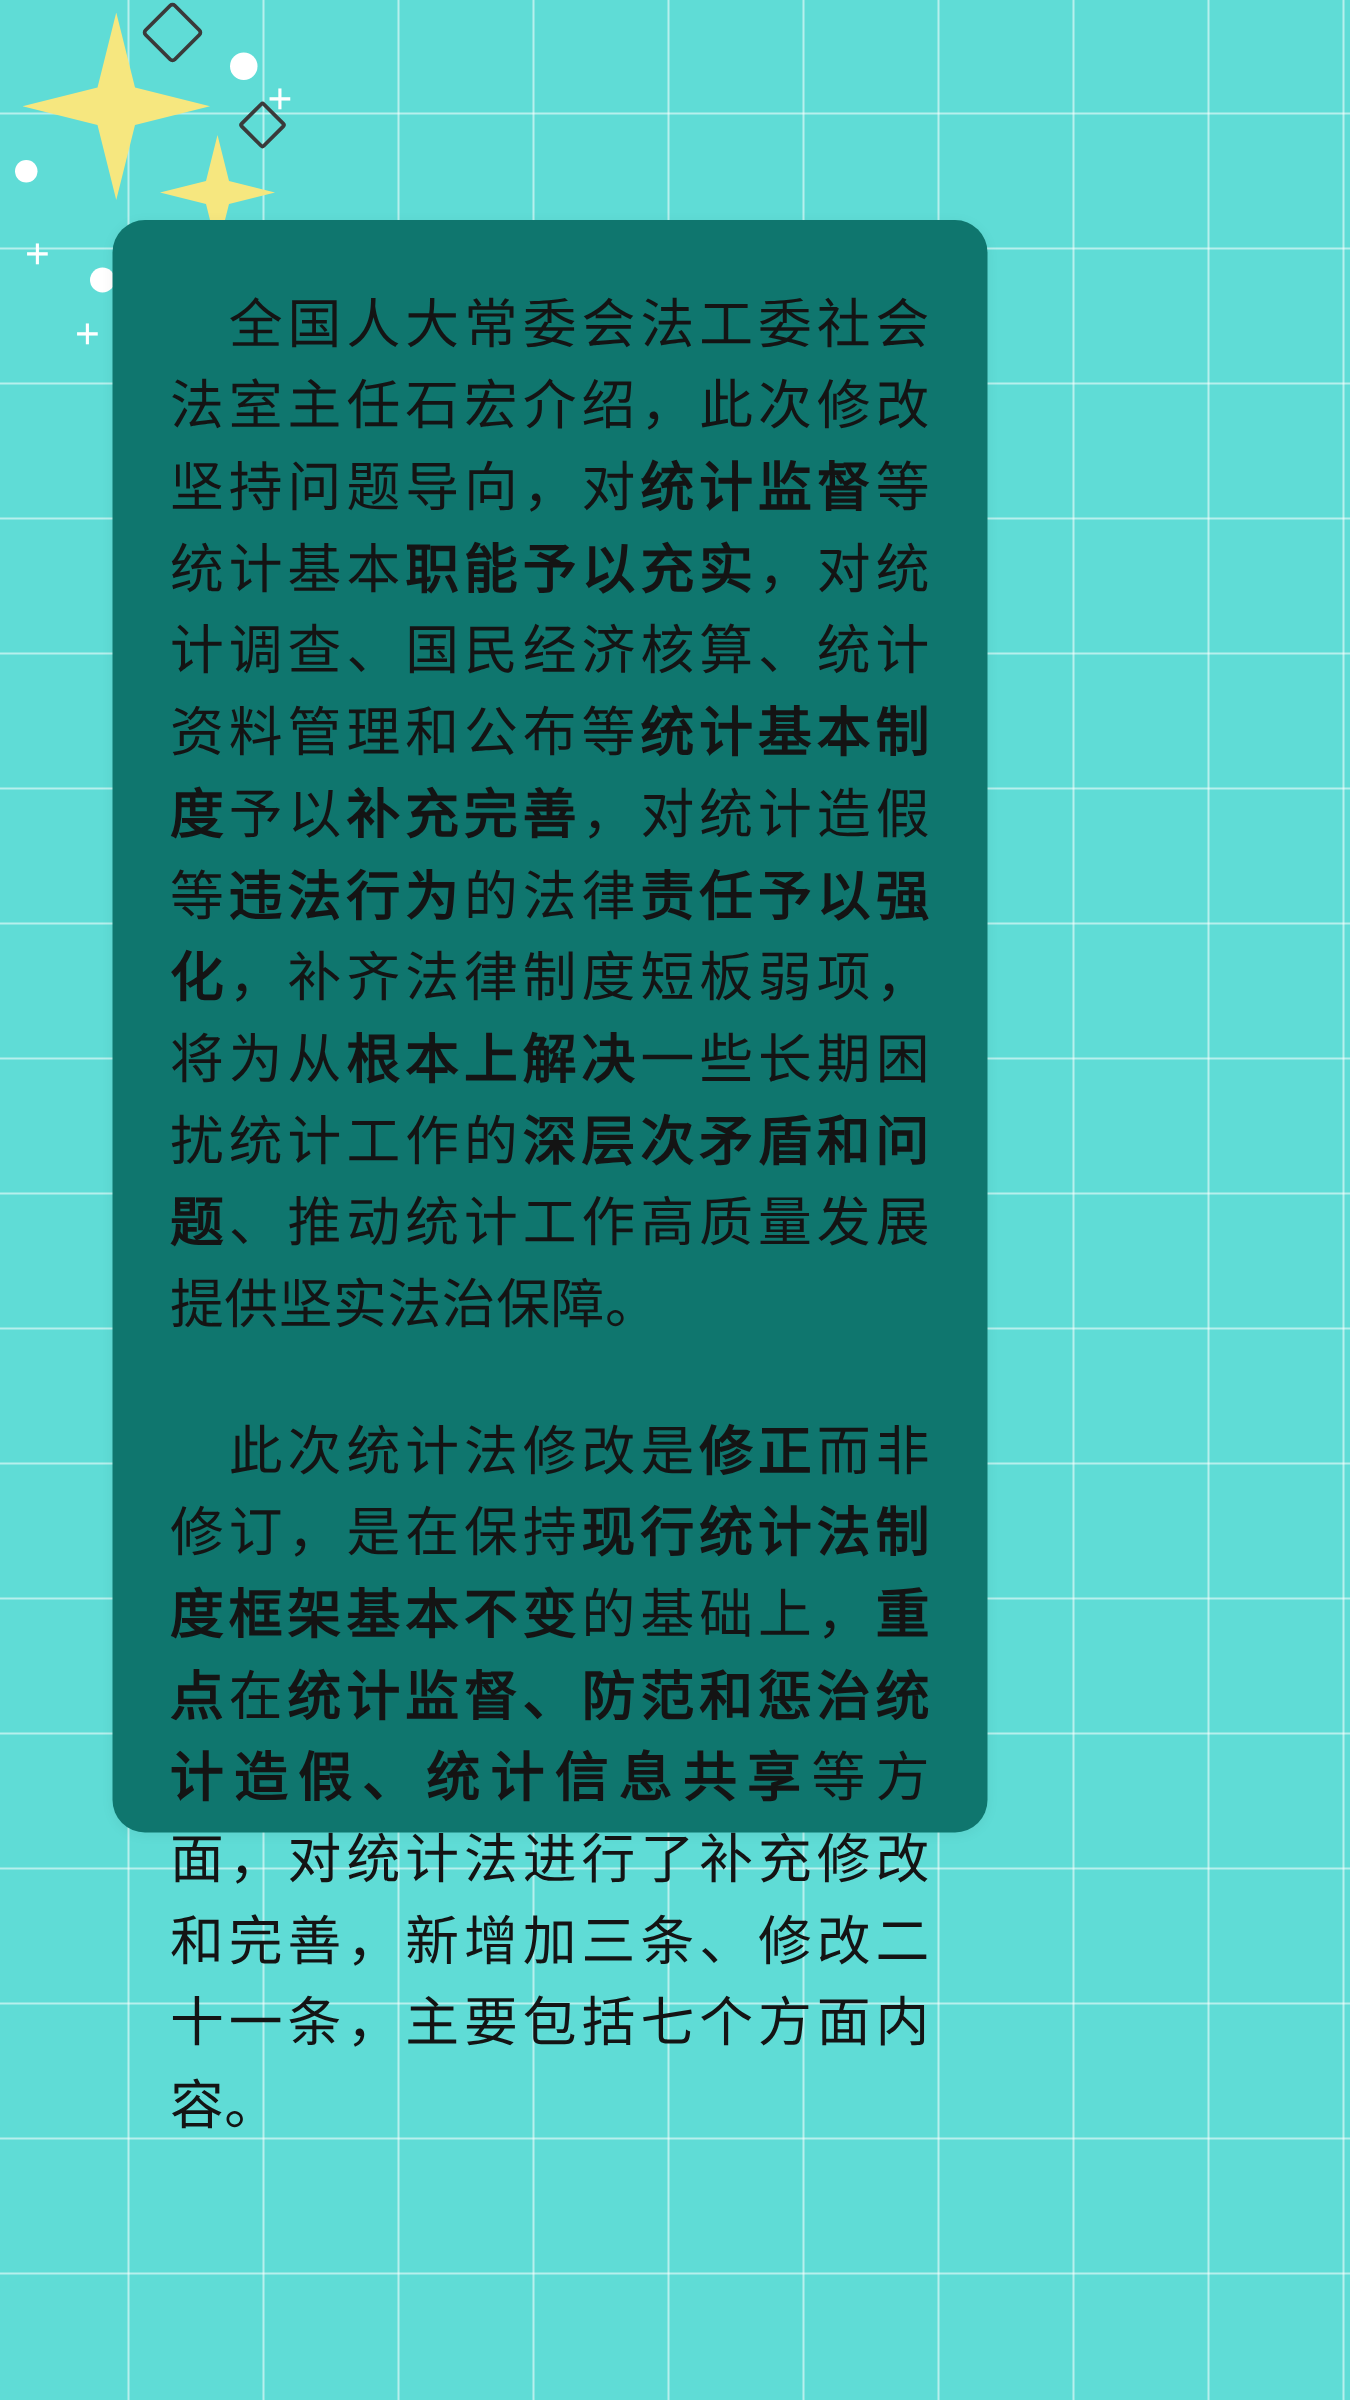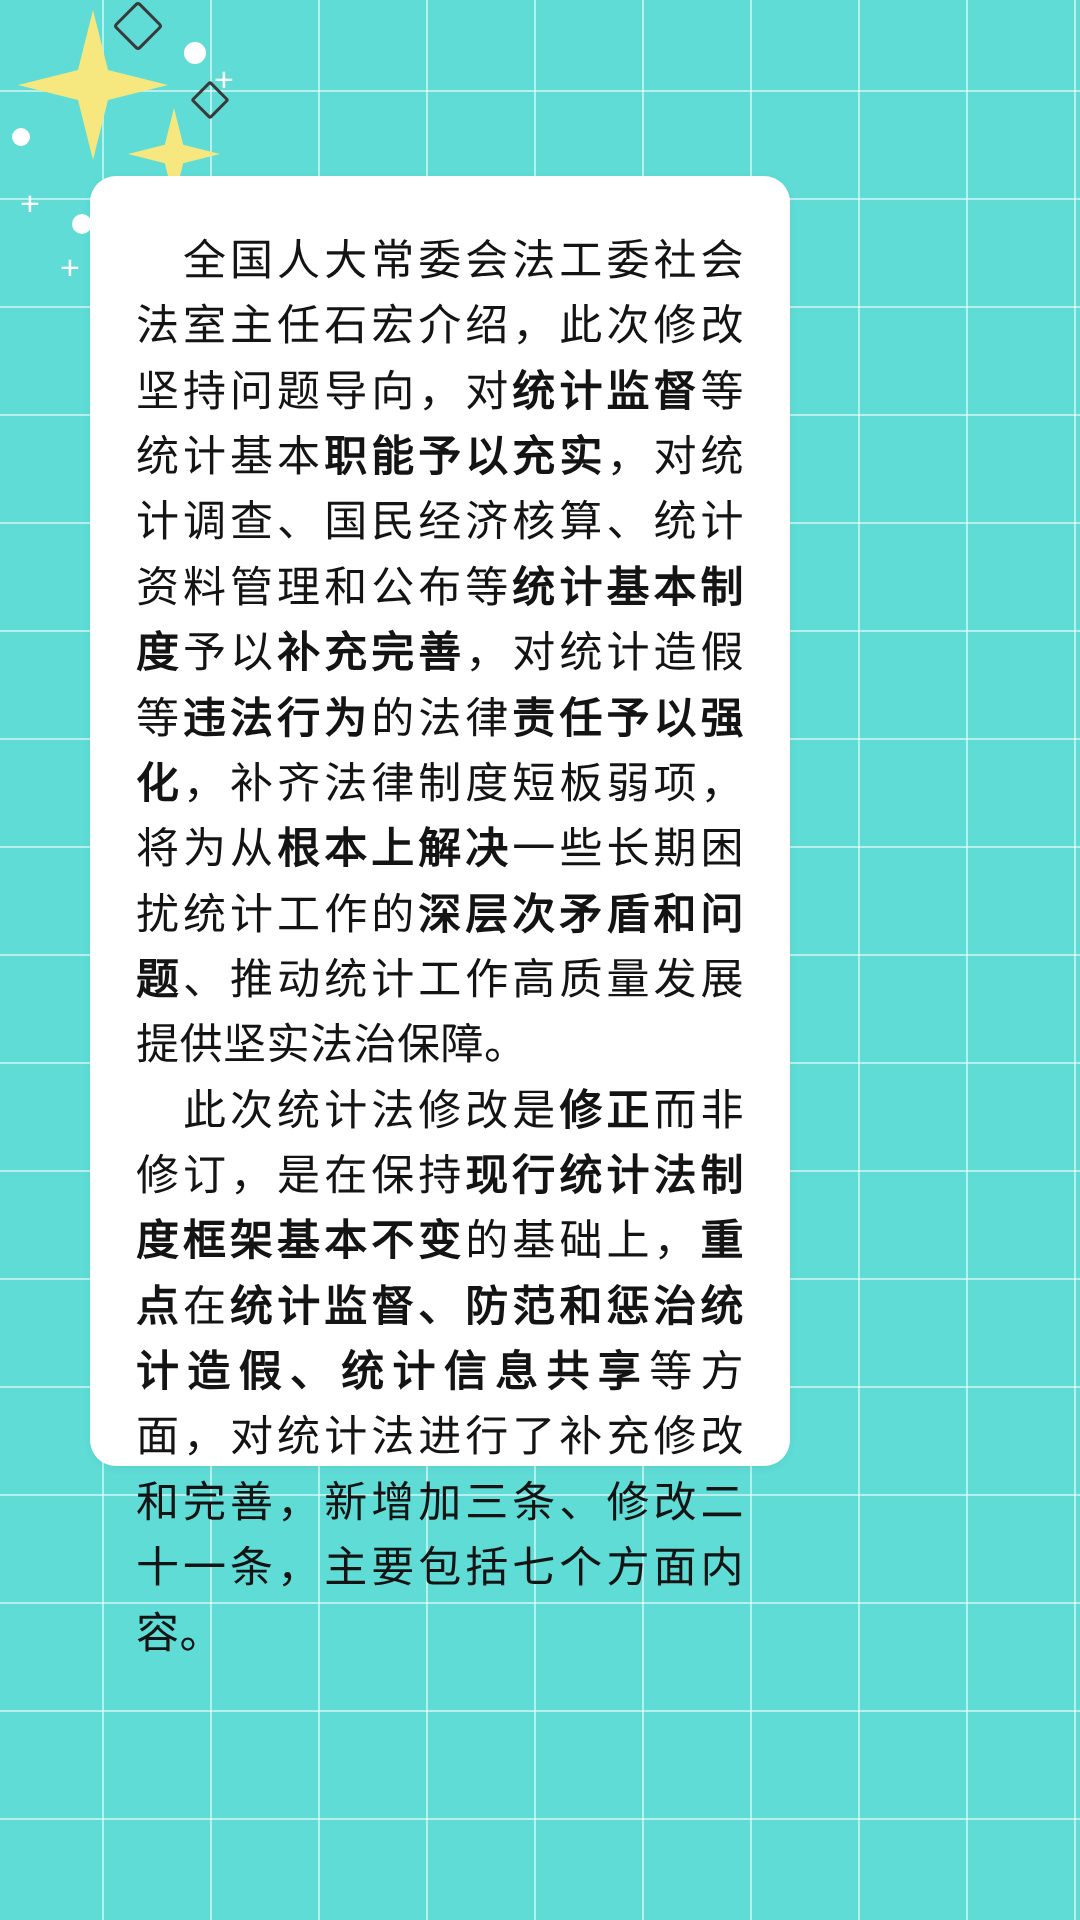--- a/index.html
+++ b/index.html
@@ -83,37 +83,38 @@
   .p2 { left: 60px; top: 250px; }
   .p3 { left: 214px; top: 62px; color: #ffffff; }
 
   
   .card {
     position: absolute;
     left: 90px;
     top: 176px;
     width: 700px;
     height: 1290px;
-    background: #ffffff;
+    background: #0f766e;
     border-radius: 26px;
     box-shadow: 0 2px 10px rgba(0,0,0,0.05);
     padding: 52px 46px 44px 46px;
     box-sizing: border-box;
   }
   .para {
     font-family: "Liberation Sans", sans-serif;
     font-size: 43px;
     line-height: 1.52;
     color: #141414;
     letter-spacing: 0.5px;
     text-align: justify;
     text-justify: inter-ideograph;
     margin: 0;
   }
   .para + .para {
+    margin-top: 52px;
   }
   .para b {
     font-weight: 700;
   }
 </style>
 </head>
 <body>
 
 <div class="poster">
   <div class="grid"></div>

